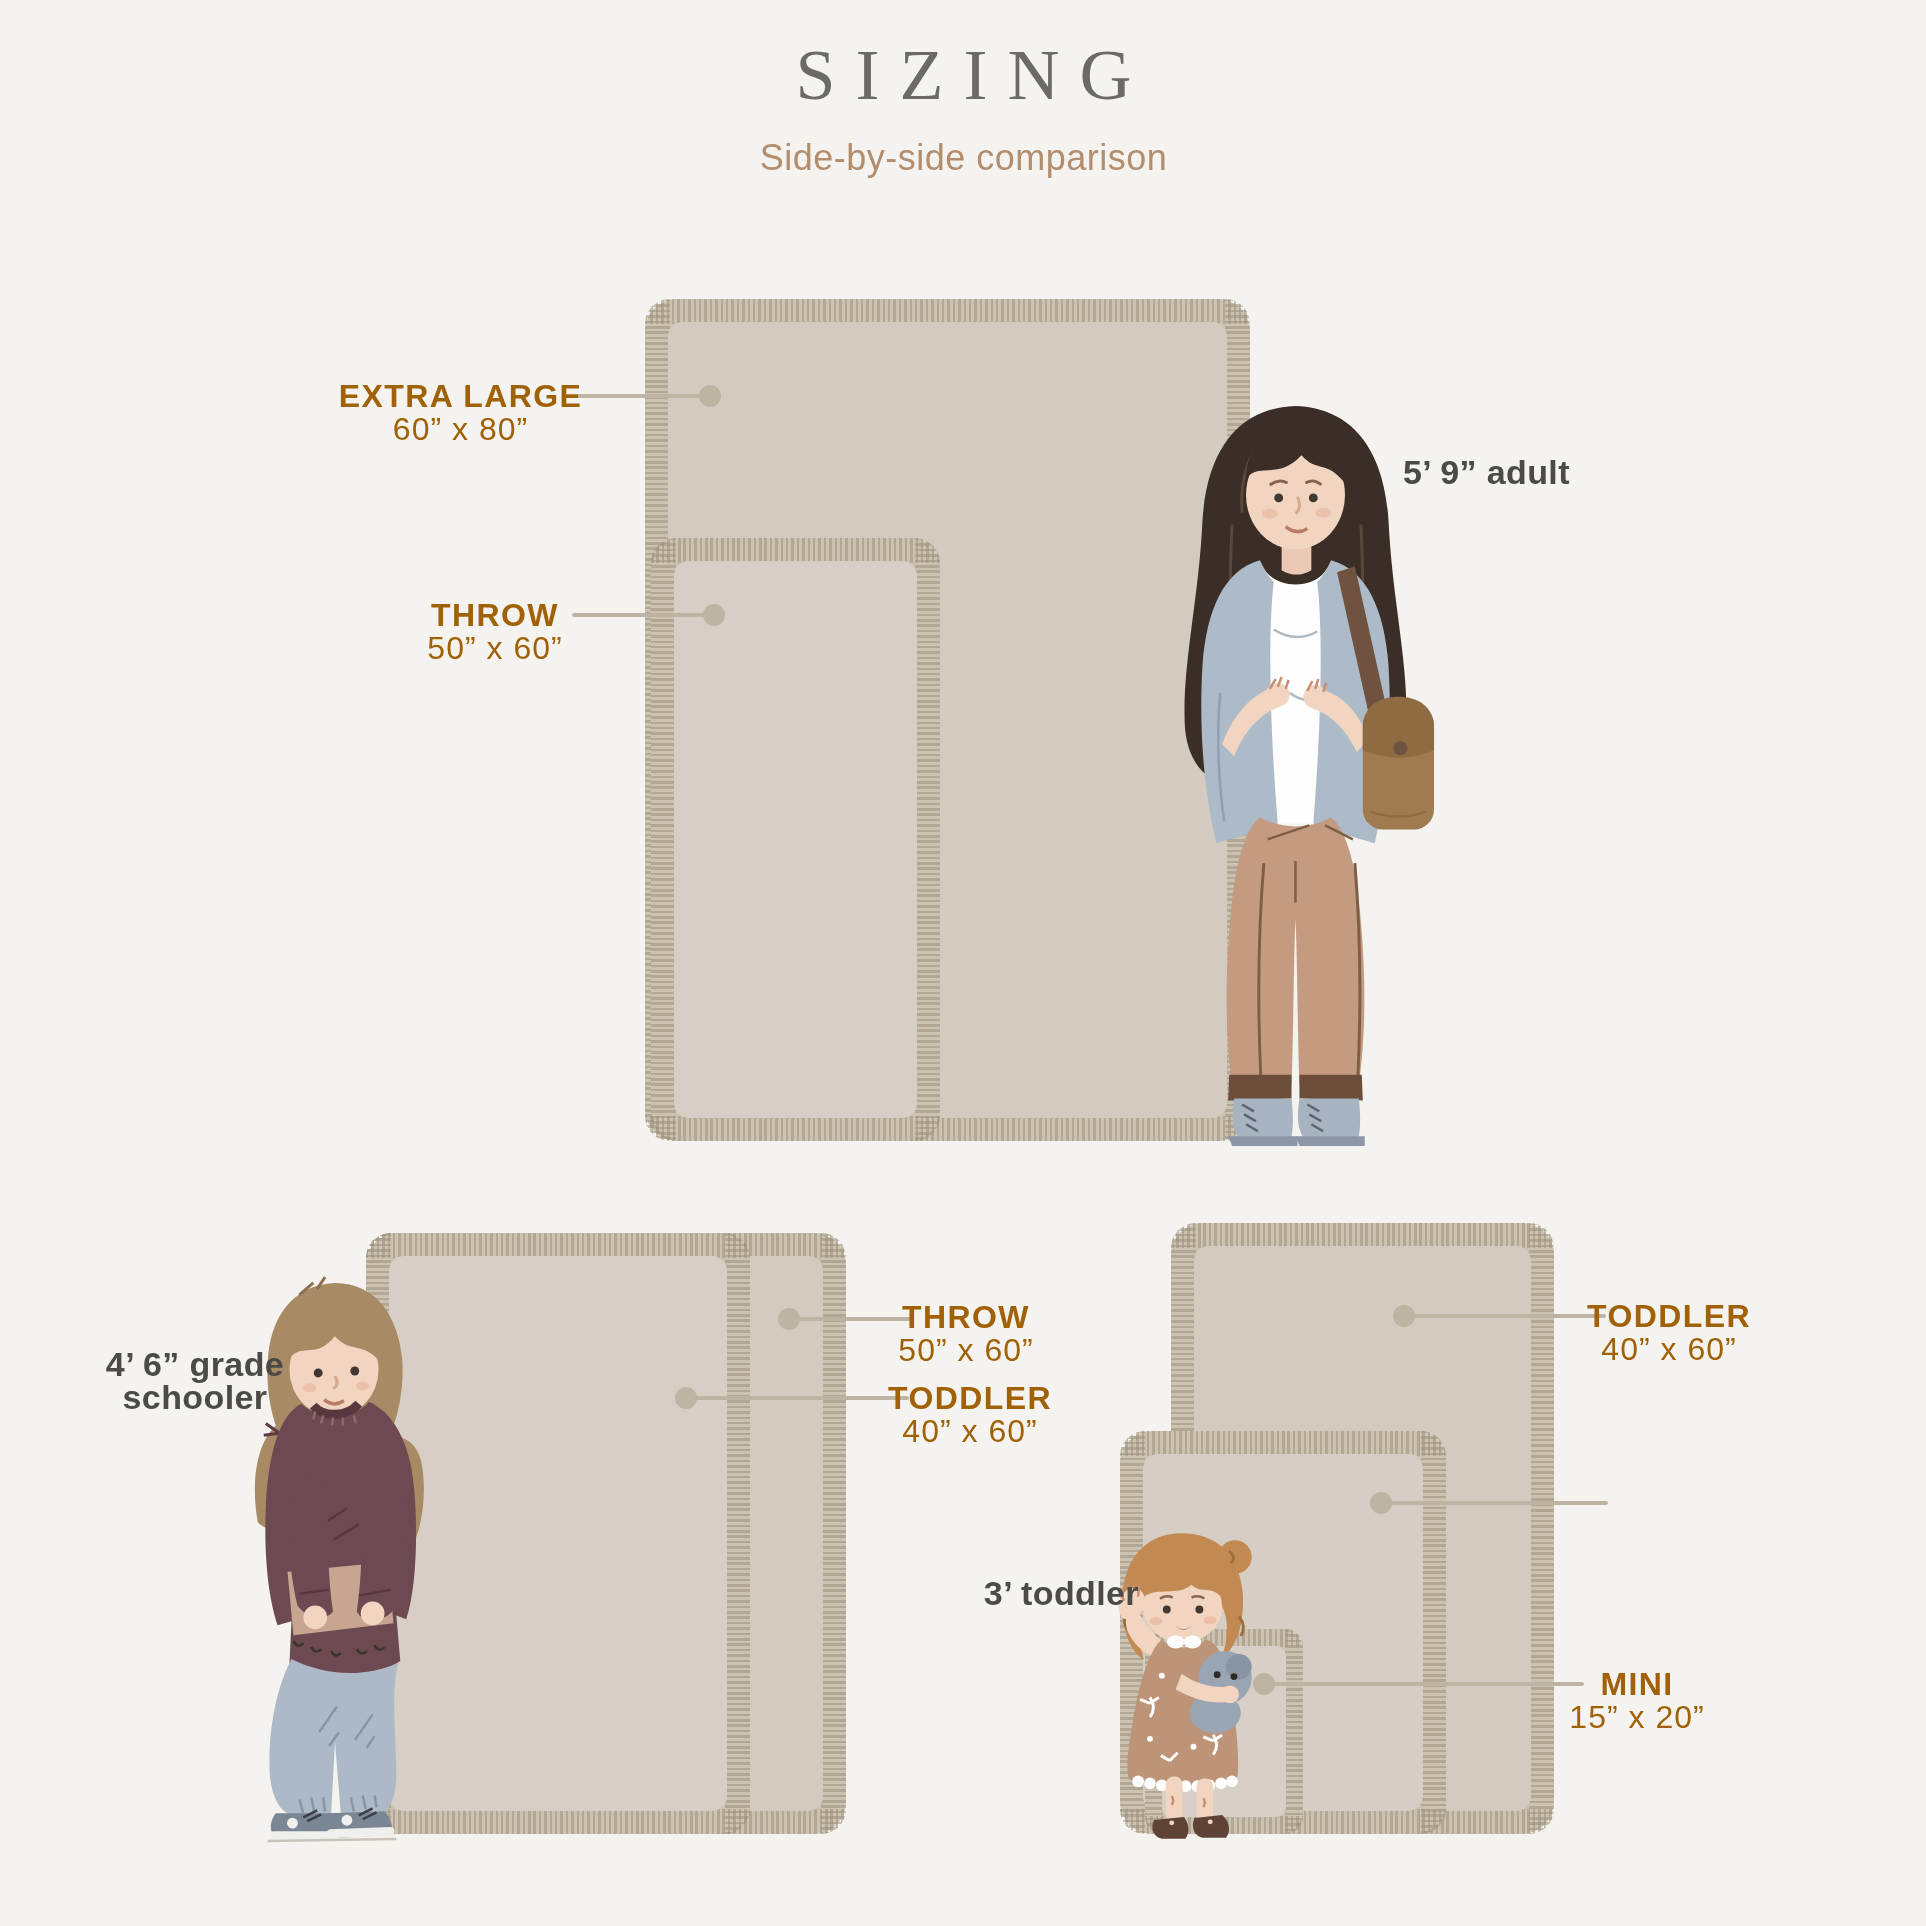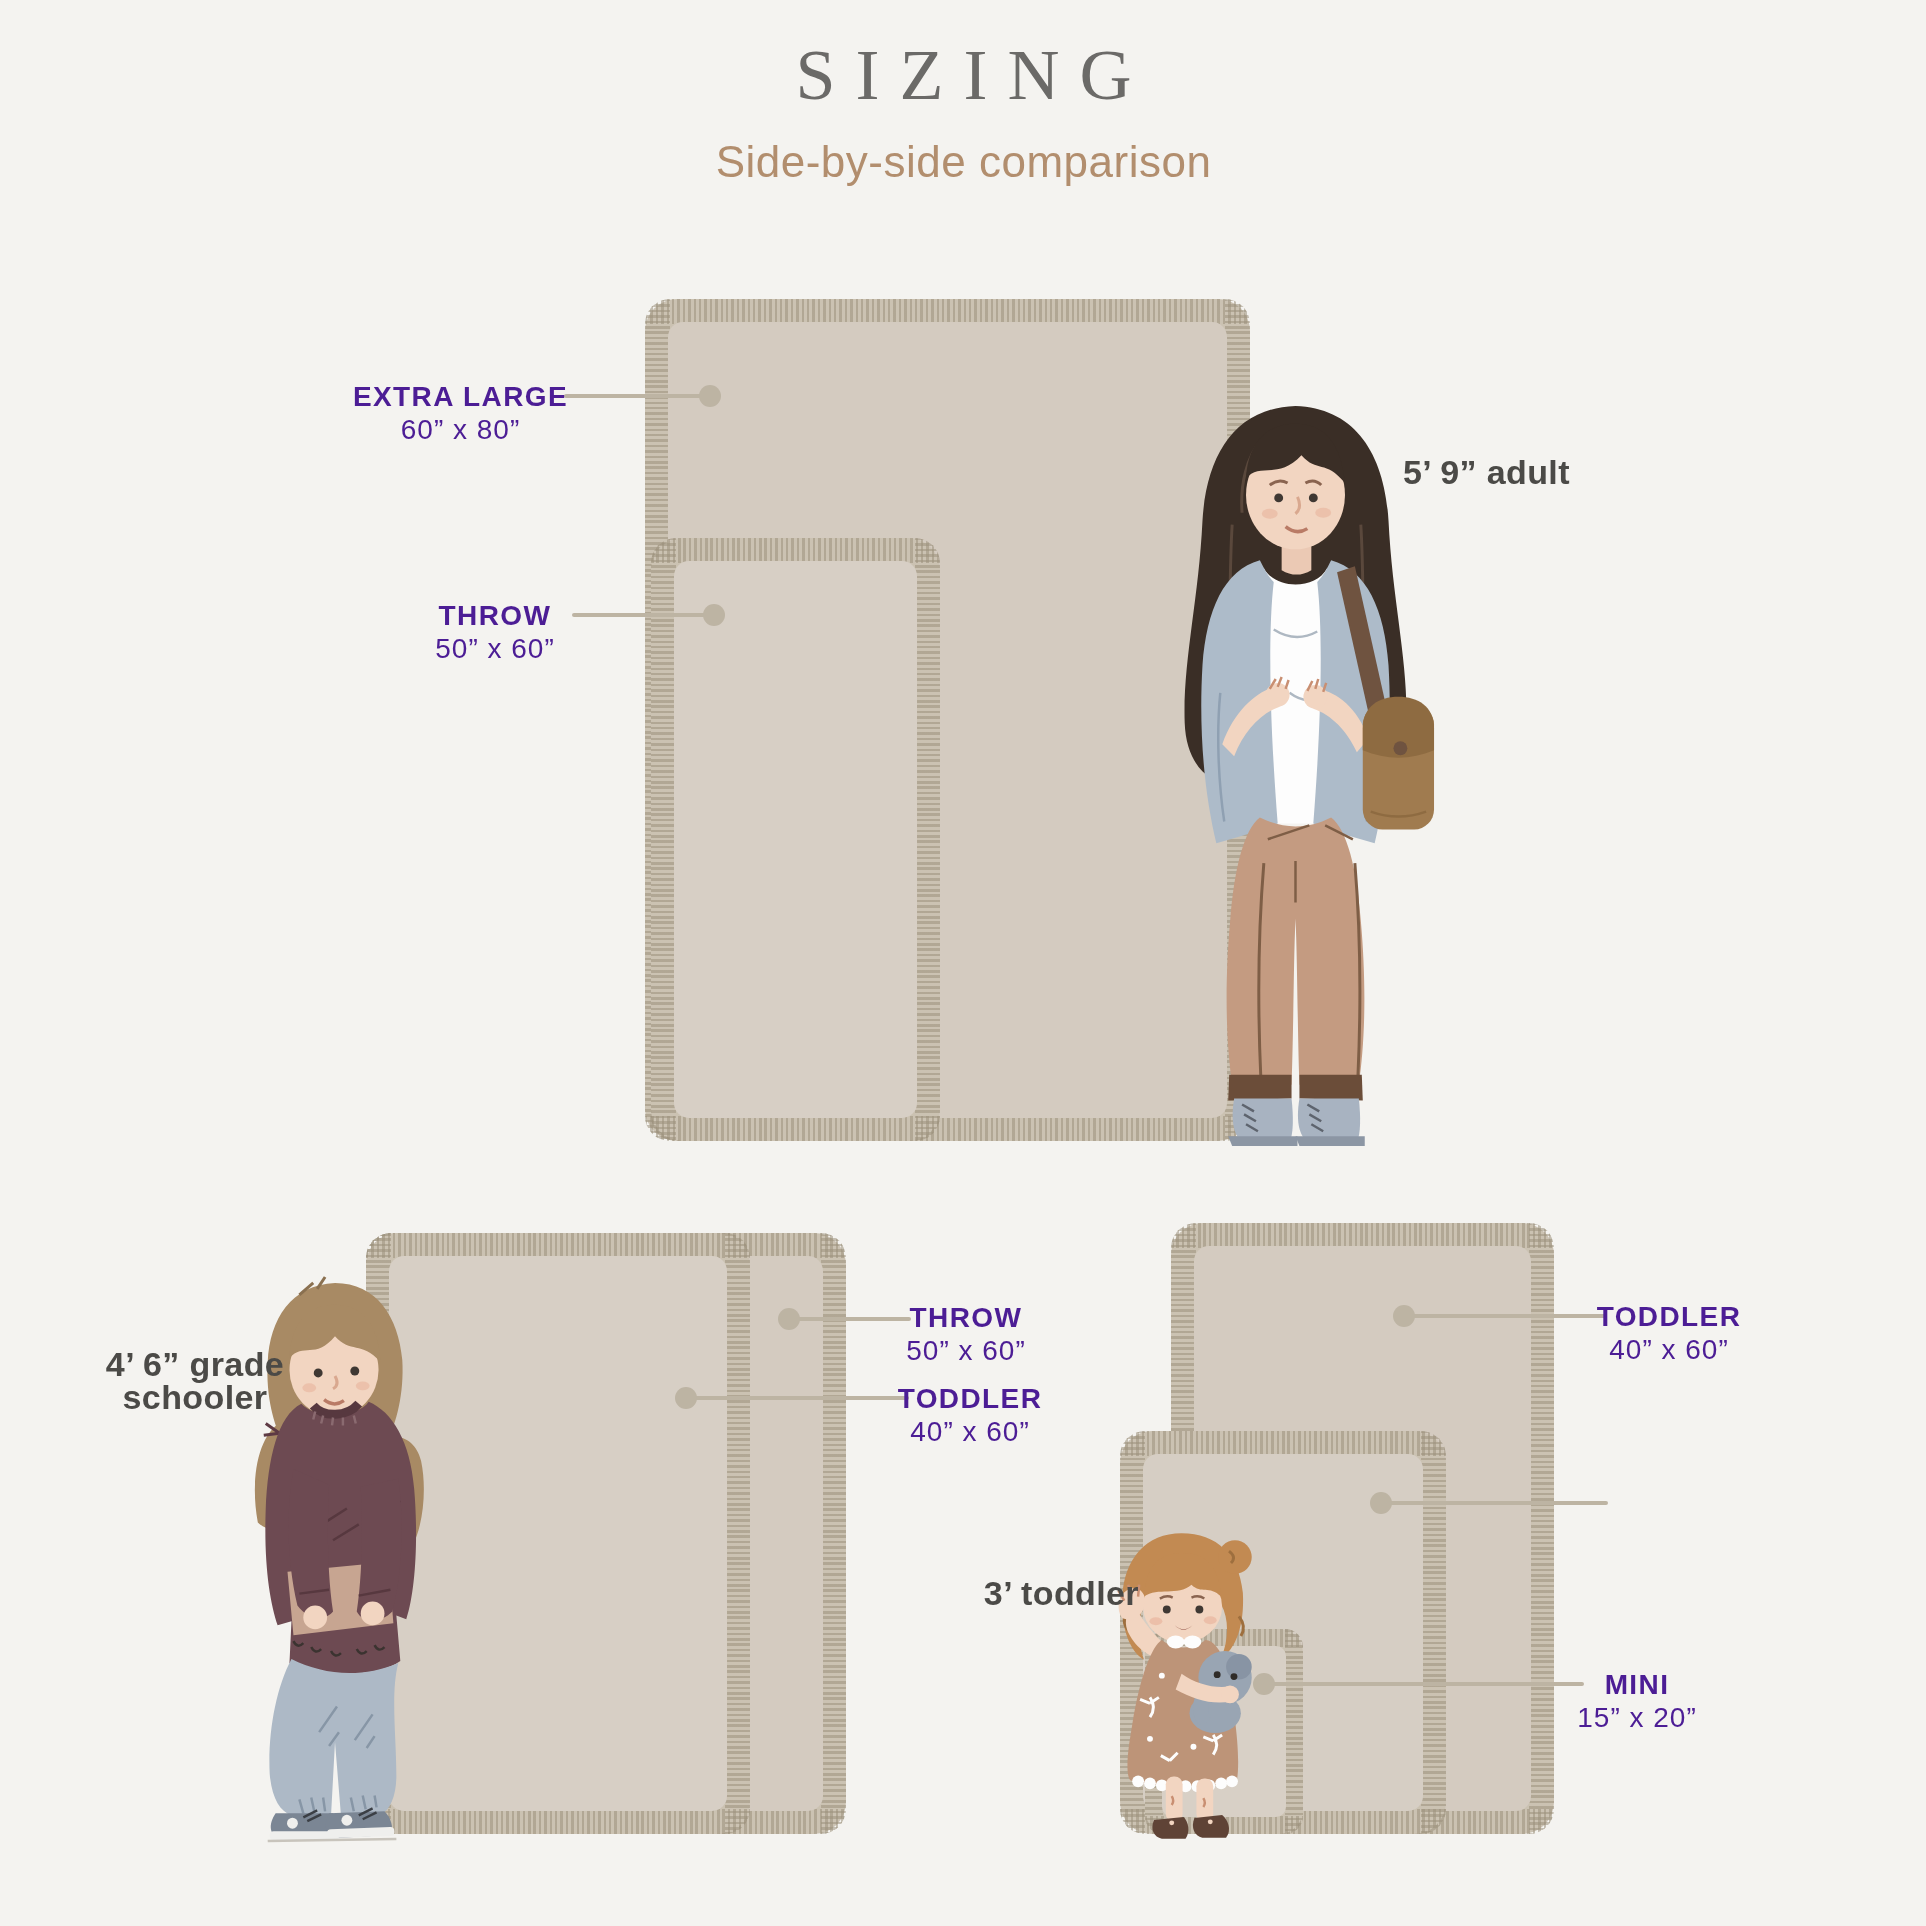--- a/index.html
+++ b/index.html
@@ -2,39 +2,39 @@
 <html><head>
 <meta charset="utf-8">
 <style>
   html,body{margin:0;padding:0;background:#F4F3F0;}
   .canvas{position:relative;width:1927px;height:1927px;background:#F4F3F0;overflow:hidden;
           font-family:"Liberation Sans",sans-serif;}
   
   .hdr{position:absolute;left:0;top:40px;width:100%;text-align:center;}
   .title{font-family:"Liberation Serif",serif;font-weight:400;font-size:72px;line-height:71px;
          letter-spacing:20px;padding-left:20px;color:#6B6A68;}
-  .subtitle{margin-top:26px;font-size:44px;letter-spacing:0.5px;color:#B28E6E;font-weight:500;}
+  .subtitle{margin-top:26px;font-size:36px;letter-spacing:0.5px;color:#B28E6E;font-weight:500;}
   
   .blanket{position:absolute;background:#CBC2B2;border-radius:32px;}
   .fstrip{position:absolute;}
   .ft,.fb{left:0;right:0;height:25px;
       background:repeating-linear-gradient(90deg,rgba(156,145,124,.55) 0 2.5px,transparent 2.5px 5.4px);}
   .ft{top:0;border-radius:32px 32px 0 0;}
   .fb{bottom:0;border-radius:0 0 32px 32px;}
   .fl,.fr2{top:0;bottom:0;width:25px;
       background:repeating-linear-gradient(180deg,rgba(156,145,124,.55) 0 2.5px,transparent 2.5px 5.4px);}
   .fl{left:0;border-radius:32px 0 0 32px;}
   .fr2{right:0;border-radius:0 32px 32px 0;}
   .inner{position:absolute;inset:23px;border-radius:15px;background:var(--fill,#D5CCC1);}
   .blanket.small{border-radius:24px;}
   .blanket.small .ft,.blanket.small .fb{height:18px;}
   .blanket.small .fl,.blanket.small .fr2{width:18px;}
   .blanket.small .inner{inset:17px;border-radius:10px;}
   
-  .callout{position:absolute;color:#4c1d95;text-align:center;font-size:28px;line-height:33px;
+  .callout{position:absolute;color:#a16207;text-align:center;font-size:32px;line-height:33px;
            font-weight:700;letter-spacing:1.4px;z-index:9;}
   .callout .dims{font-weight:500;letter-spacing:1px;}
   .figlabel{position:absolute;color:#4B4A47;font-size:34px;line-height:33px;font-weight:600;
             letter-spacing:0.4px;z-index:9;}
   .leader{position:absolute;height:4px;background:#BDB4A3;border-radius:2px;z-index:8;}
   .dot{position:absolute;width:22px;height:22px;border-radius:50%;background:#BDB4A3;z-index:8;}
   .fig{position:absolute;z-index:7;}
   .z1{z-index:1}.z2{z-index:2}.z3{z-index:3}
 </style>
 </head>

